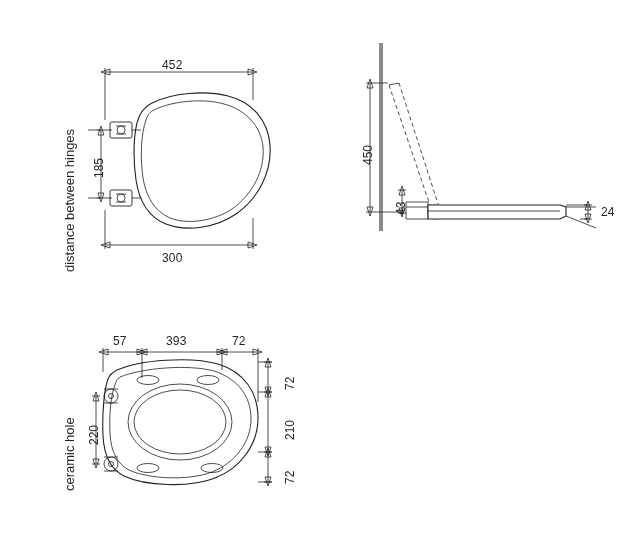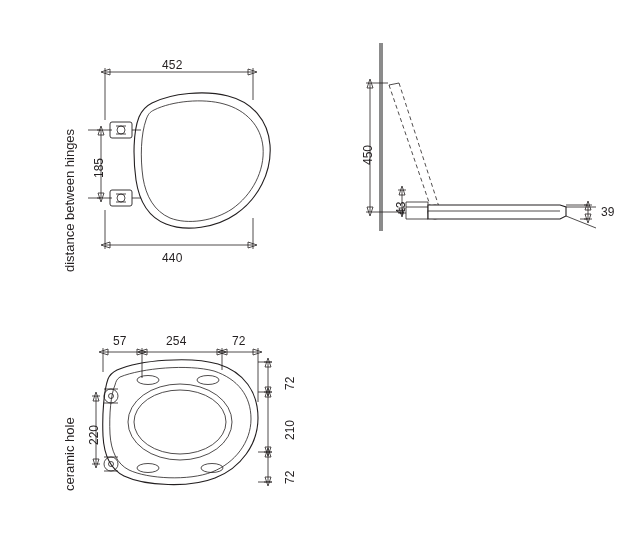--- a/index.html
+++ b/index.html
@@ -204,31 +204,31 @@
       <path class="thin" d="M264,362 L272,362 M264,392 L272,392 M264,452 L272,452 M264,482 L272,482"></path>
       <path class="thin" d="M258,362 L272,362 M258,392 L272,392 M258,452 L272,452 M258,482 L272,482"></path>
       <path class="thin" d="M268,358 L265,367 L271,367 Z" fill="#231f20"></path>
       <path class="thin" d="M268,396 L265,387 L271,387 Z M268,388 L265,397 L271,397 Z" fill="#231f20"></path>
       <path class="thin" d="M268,456 L265,447 L271,447 Z M268,448 L265,457 L271,457 Z" fill="#231f20"></path>
       <path class="thin" d="M268,486 L265,477 L271,477 Z" fill="#231f20"></path>
     </g>
   </svg>
 
   <div class="dim" style="left:162px;top:58px;">452</div>
-  <div class="dim" style="left:162px;top:251px;">440</div>
+  <div class="dim" style="left:162px;top:251px;">300</div>
   <div class="vdim" style="left:92px;top:178px;">185</div>
 
   <div class="vtext" style="left:62px;top:272px;">distance between hinges</div>
 
   <div class="vdim" style="left:361px;top:165px;">450</div>
   <div class="vdim" style="left:394px;top:215px;">43</div>
-  <div class="dim" style="left:601px;top:205px;">39</div>
+  <div class="dim" style="left:601px;top:205px;">24</div>
 
   <div class="dim" style="left:113px;top:334px;">57</div>
-  <div class="dim" style="left:166px;top:334px;">254</div>
+  <div class="dim" style="left:166px;top:334px;">393</div>
   <div class="dim" style="left:232px;top:334px;">72</div>
 
   <div class="vdim" style="left:87px;top:445px;">220</div>
   <div class="vdim" style="left:283px;top:390px;">72</div>
   <div class="vdim" style="left:283px;top:440px;">210</div>
   <div class="vdim" style="left:283px;top:484px;">72</div>
 
   <div class="vtext" style="left:62px;top:491px;">ceramic hole</div>
 
 </div>

